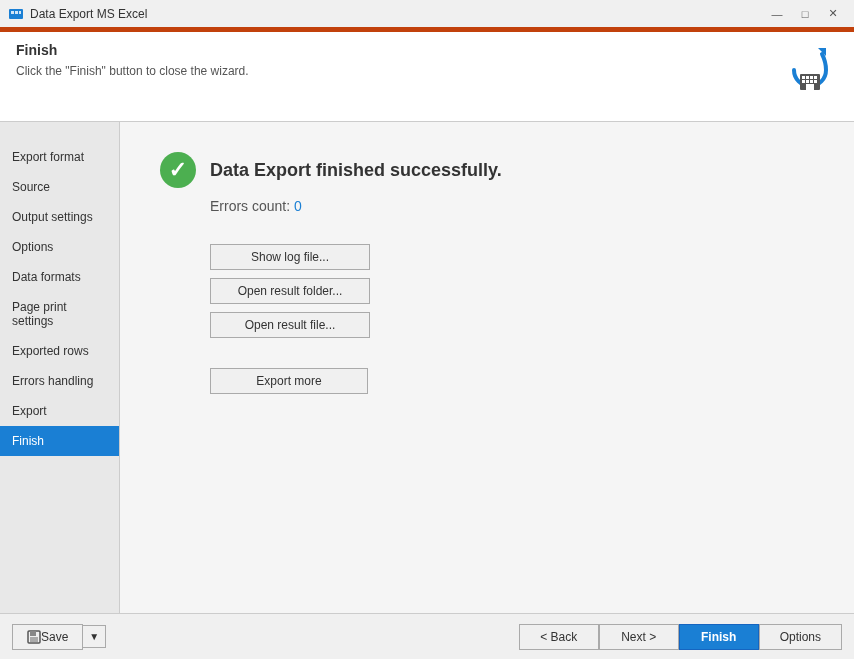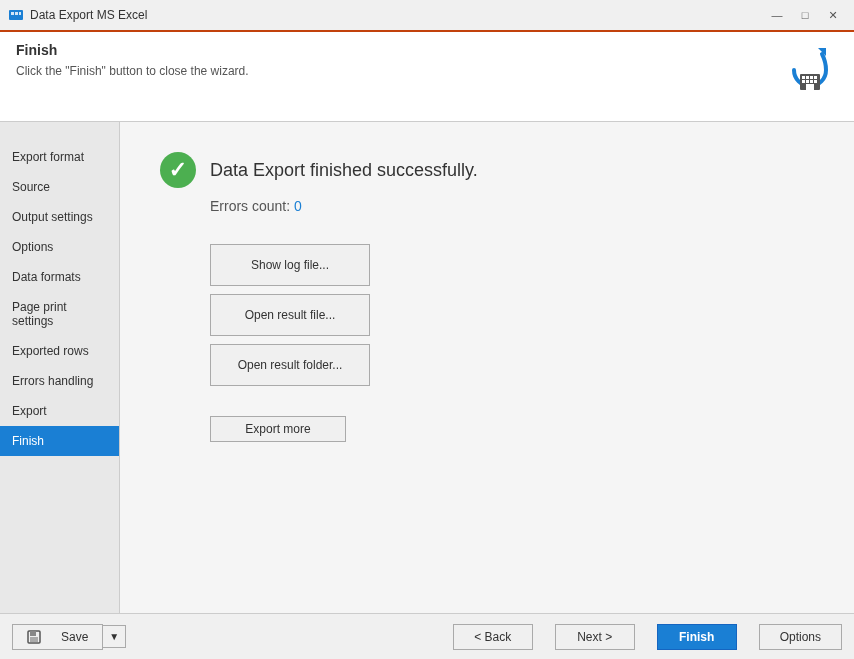--- a/index.html
+++ b/index.html
@@ -10,21 +10,21 @@
       width: 854px;
       height: 659px;
       overflow: hidden;
       display: flex;
       flex-direction: column;
     }
 
     
     .title-bar {
       background: #f0f0f0;
-      border-bottom: 2px solid #c2410c;
+      border-bottom: 5px solid #c2410c;
       height: 32px;
       display: flex;
       align-items: center;
       justify-content: space-between;
       padding: 0 8px;
       flex-shrink: 0;
     }
     .title-bar-left {
       display: flex;
       align-items: center;
@@ -123,21 +123,21 @@
     }
 
     .success-header {
       display: flex;
       align-items: center;
       gap: 14px;
       margin-bottom: 10px;
     }
     .success-title {
       font-size: 18px;
-      font-weight: normal;
+      font-weight: bold;
       color: #333;
     }
     .success-details {
       margin-left: 50px;
       margin-bottom: 30px;
     }
     .success-details p {
       font-size: 14px;
       color: #555;
       margin-bottom: 2px;
@@ -149,31 +149,31 @@
 
     .action-buttons {
       display: flex;
       flex-direction: column;
       gap: 8px;
       margin-left: 50px;
       margin-bottom: 20px;
     }
     .action-btn {
       width: 160px;
-      padding: 13px 12px;
+      padding: 5px 12px;
       background: #f0f0f0;
       border: 1px solid #aaa;
       font-size: 12px;
       color: #333;
       cursor: pointer;
       text-align: center;
     }
 
     .export-more-btn {
-      width: 136px;
+      width: 158px;
       padding: 5px 12px;
       background: #f0f0f0;
       border: 1px solid #aaa;
       font-size: 12px;
       color: #333;
       cursor: pointer;
       text-align: center;
       margin-left: 50px;
       margin-top: 10px;
     }
@@ -196,35 +196,35 @@
     }
     .save-btn {
       padding: 5px 14px;
       background: #f0f0f0;
       border: 1px solid #aaa;
       font-size: 12px;
       color: #333;
       cursor: pointer;
       display: flex;
       align-items: center;
-      gap: 20px;
+      gap: 0;
     }
     .save-dropdown-btn {
       padding: 5px 6px;
       background: #f0f0f0;
       border: 1px solid #aaa;
       border-left: none;
       font-size: 10px;
       color: #333;
       cursor: pointer;
     }
     .footer-right {
       display: flex;
       align-items: center;
-      gap: 22px;
+      gap: 0;
     }
     .nav-btn {
       padding: 5px 20px;
       background: #f0f0f0;
       border: 1px solid #aaa;
       font-size: 12px;
       color: #333;
       cursor: pointer;
       min-width: 80px;
     }
@@ -320,22 +320,22 @@
 
     <div class="success-details">
       <p>
         <span>Errors count:</span>
         <a href="#" class="count-link">0</a>
       </p>
     </div>
 
     <div class="action-buttons">
       <button class="action-btn">Show log file...</button>
+      <button class="action-btn">Open result folder...</button>
       <button class="action-btn">Open result file...</button>
-      <button class="action-btn">Open result folder...</button>
     </div>
 
     <button class="export-more-btn">Export more</button>
 
   </div>
 </div>
 
 <div class="footer">
   <div class="footer-left">
     <button class="save-btn">

